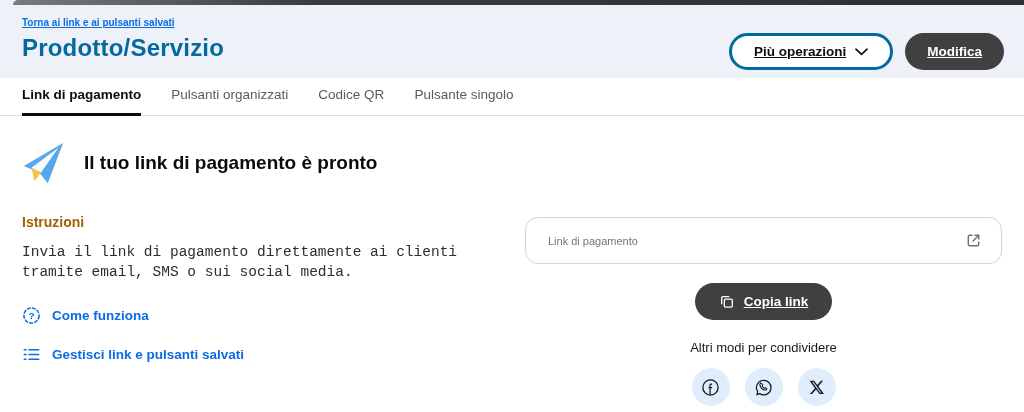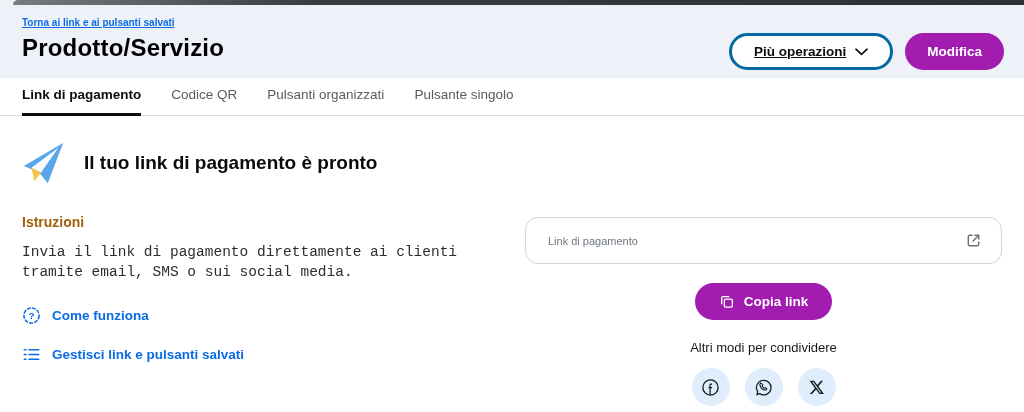--- a/index.html
+++ b/index.html
@@ -21,35 +21,35 @@
     background:linear-gradient(90deg,#7a7b7f,#3a3b3e 30%,#2f3033);
     border-top-left-radius:7px;
   }
   .back-link {
     position:absolute; top:17px; left:22px;
     font-size:10px; font-weight:700; color:#0b6ce4;
     text-decoration:underline; cursor:pointer;
   }
   .page-title {
     position:absolute; top:34px; left:22px;
-    font-size:24px; font-weight:800; letter-spacing:.2px; color:#000000;
+    font-size:24px; font-weight:800; letter-spacing:.2px; color:#0369a1;
   }
   .header-actions {
     position:absolute; top:33px; right:20px;
     display:flex; gap:12px; align-items:center;
   }
   .btn {
     height:37px; border-radius:19px; border:none; cursor:pointer;
     font-family:"Liberation Sans", sans-serif;
     font-size:13.5px; font-weight:700;
     display:inline-flex; align-items:center; justify-content:center; gap:9px;
     padding:0 22px;
   }
   .btn-secondary { background:#ffffff; color:#0b0c0c; border:3px solid #0369a1;text-decoration:underline; }
-  .btn-primary { background:#a21caf; color:#ffffff; }
+  .btn-primary { background:#404040; color:#ffffff;text-decoration:underline; }
 
   
   .tabbar {
     position:absolute; top:78px; left:0; right:0; height:38px;
     background:#ffffff; border-bottom:1px solid #dadde2;
     display:flex; align-items:flex-end; padding-left:22px; gap:30px;
   }
   .tab {
     font-size:13.5px; padding-bottom:11px; cursor:pointer;
     color:#545d63; border-bottom:3px solid transparent; margin-bottom:-1px;
@@ -117,22 +117,22 @@
       </span>
     </button>
     <button class="btn btn-primary">
       <span>Modifica</span>
     </button>
   </div>
 </div>
 
 <div class="tabbar">
   <div class="tab active">Link di pagamento</div>
+  <div class="tab">Pulsanti organizzati</div>
   <div class="tab">Codice QR</div>
-  <div class="tab">Pulsanti organizzati</div>
   <div class="tab">Pulsante singolo</div>
 </div>
 
 <div class="hero">
   <span class="hero-icon">
     <svg width="46" height="46" viewBox="0 0 48 48">
       <polygon points="45,3 4,27 20,34 29,45" fill="#57a7ea"></polygon>
       <polygon points="12,29 22,34 15,43" fill="#f6c44a"></polygon>
       <polygon points="40,8 12,29 22,34" fill="#fafbfd"></polygon>
     </svg>

